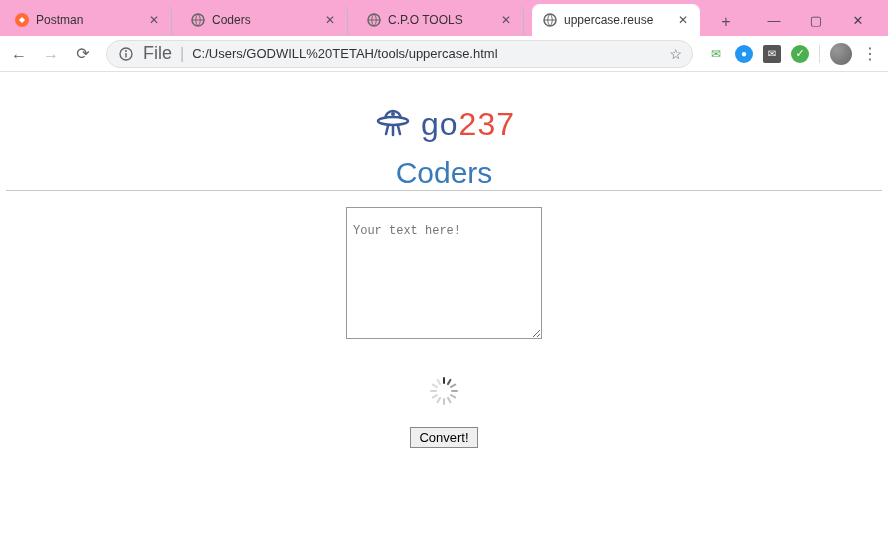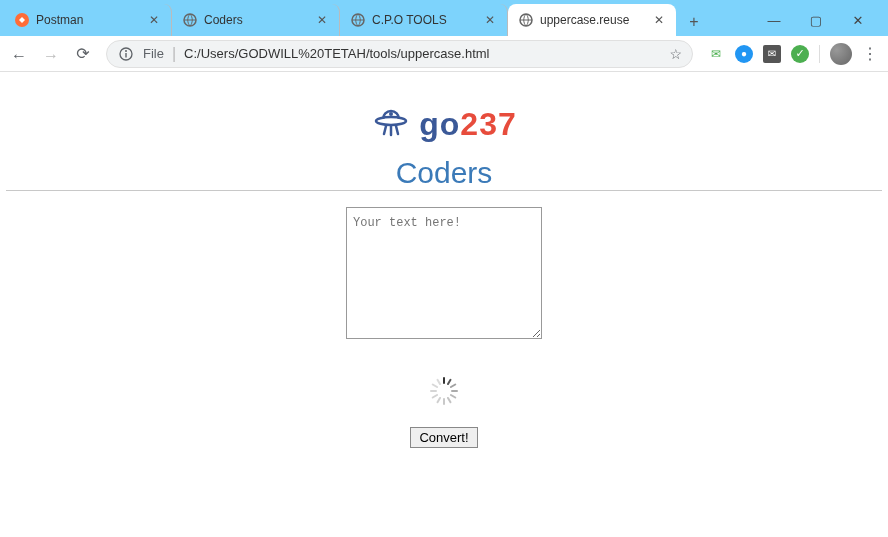--- a/index.html
+++ b/index.html
@@ -1,63 +1,63 @@
 <!DOCTYPE html>
 <html><head>
   <meta charset="utf-8">
   <style>
     * { box-sizing: border-box; margin: 0; padding: 0; }
     body { font-family: Arial, sans-serif; width: 888px; height: 537px; background: #fff; overflow: hidden; }
 
     
-    .tab-bar { display: flex; align-items: flex-end; background: #7dd3fc; height: 36px; padding: 4px 4px 0 4px; }
+    .tab-bar { display: flex; align-items: flex-end; background: #f9a8d4; height: 36px; padding: 4px 4px 0 4px; gap: 8px; }
     .tab { display: flex; align-items: center; gap: 6px; padding: 6px 10px; height: 32px; width: 168px; font-size: 12px; color: #333; border-radius: 8px 8px 0 0; cursor: pointer; position: relative; }
     .tab.active { background: #fff; }
     .tab:not(.active) { border-right: 1px solid #bbb; }
     .tab .favicon { width: 16px; height: 16px; display: flex; align-items: center; justify-content: center; font-size: 12px; }
     .tab .tab-title { flex: 1; white-space: nowrap; overflow: hidden; text-overflow: ellipsis; }
     .tab .close { width: 14px; height: 14px; display: flex; align-items: center; justify-content: center; font-size: 12px; color: #555; }
     .new-tab { width: 28px; height: 28px; display: flex; align-items: center; justify-content: center; font-size: 16px; color: #555; border-radius: 14px; margin-left: 4px; cursor: pointer; }
     .tab-spacer { flex: 1; }
     .win-controls { display: flex; gap: 18px; padding: 0 14px 6px 0; }
     .win-btn { width: 24px; height: 20px; display: flex; align-items: center; justify-content: center; color: #444; font-size: 13px; }
 
     
     .nav-bar { display: flex; align-items: center; height: 36px; background: #fff; border-bottom: 1px solid #e0e0e0; padding: 0 10px; gap: 14px; }
     .nav-icon { width: 18px; height: 18px; display: flex; align-items: center; justify-content: center; color: #5f6368; font-size: 16px; }
     .nav-icon.disabled { color: #bdbdbd; }
     .addr-wrap { flex: 1; display: flex; align-items: center; gap: 8px; height: 28px; border: 1px solid #e0e0e0; border-radius: 14px; padding: 0 10px; background: #f1f3f4; }
-    .addr-label { font-size: 13px; color: #5f6368; }
+    .addr-label { font-size: 18px; color: #5f6368; }
     .addr-sep { color: #bbb; }
     .addr-url { font-size: 13px; color: #333; flex: 1; white-space: nowrap; }
     .star { color: #5f6368; font-size: 14px; }
     .ext-icons { display: flex; gap: 10px; align-items: center; }
     .ext-icon { width: 18px; height: 18px; border-radius: 50%; display: flex; align-items: center; justify-content: center; font-size: 12px; }
     .ext-icon.green1 { color: #4CAF50; }
     .ext-icon.blue { background: #2196F3; color: #fff; font-size: 10px; }
     .ext-icon.envelope { background: #555; color: #fff; font-size: 10px; border-radius: 2px; }
     .ext-icon.check { background: #4CAF50; color: #fff; font-size: 11px; }
     .ext-divider { width: 1px; height: 18px; background: #ddd; }
     .profile { width: 22px; height: 22px; border-radius: 50%; background: radial-gradient(circle at 30% 30%, #999, #666) ; }
     .menu-dots { font-size: 16px; color: #5f6368; }
 
     
     .page { text-align: center; background: #fff; height: 465px; overflow-y: auto; }
     .logo-wrap { margin: 30px 0 10px; display: flex; align-items: center; justify-content: center; gap: 8px; }
     .ufo-svg { display: inline-block; }
-    .logo-text { font-size: 32px; font-weight: 700; letter-spacing: 1px; }
+    .logo-text { font-size: 32px; font-weight: 400; letter-spacing: 1px; }
     .logo-go { color: #3b5998; }
     .logo-num { color: #e74c3c; }
 
     .heading { color: #3b7ab8; font-size: 30px; font-weight: normal; }
     .tagline { font-size: 15px; color: #333; margin: 10px 0 30px; }
     .divider { border: none; border-top: 1px solid #c8c8c8; margin: 0 6px 16px; }
 
     .input-area { display: flex; flex-direction: column; align-items: center; }
-    textarea { width: 196px; height: 132px; font-family: "Courier New", monospace; font-size: 12px; color: #999; padding: 8px 6px; border: 1px solid #999; resize: both; }
+    textarea { width: 196px; height: 132px; font-family: "Courier New", monospace; font-size: 12px; color: #999; padding: 16px 6px; border: 1px solid #999; resize: both; }
 
     .spinner { width: 28px; height: 28px; margin: 38px auto 22px; position: relative; }
     .spinner div { position: absolute; width: 2px; height: 7px; background: #888; left: 13px; top: 0; transform-origin: 1px 14px; border-radius: 1px; }
     .spinner div:nth-child(1) { transform: rotate(0deg); opacity: 1; background:#333;}
     .spinner div:nth-child(2) { transform: rotate(30deg); opacity: .9; background:#444;}
     .spinner div:nth-child(3) { transform: rotate(60deg); opacity: .8; }
     .spinner div:nth-child(4) { transform: rotate(90deg); opacity: .7; }
     .spinner div:nth-child(5) { transform: rotate(120deg); opacity: .6; }
     .spinner div:nth-child(6) { transform: rotate(150deg); opacity: .5; }
     .spinner div:nth-child(7) { transform: rotate(180deg); opacity: .45; }

